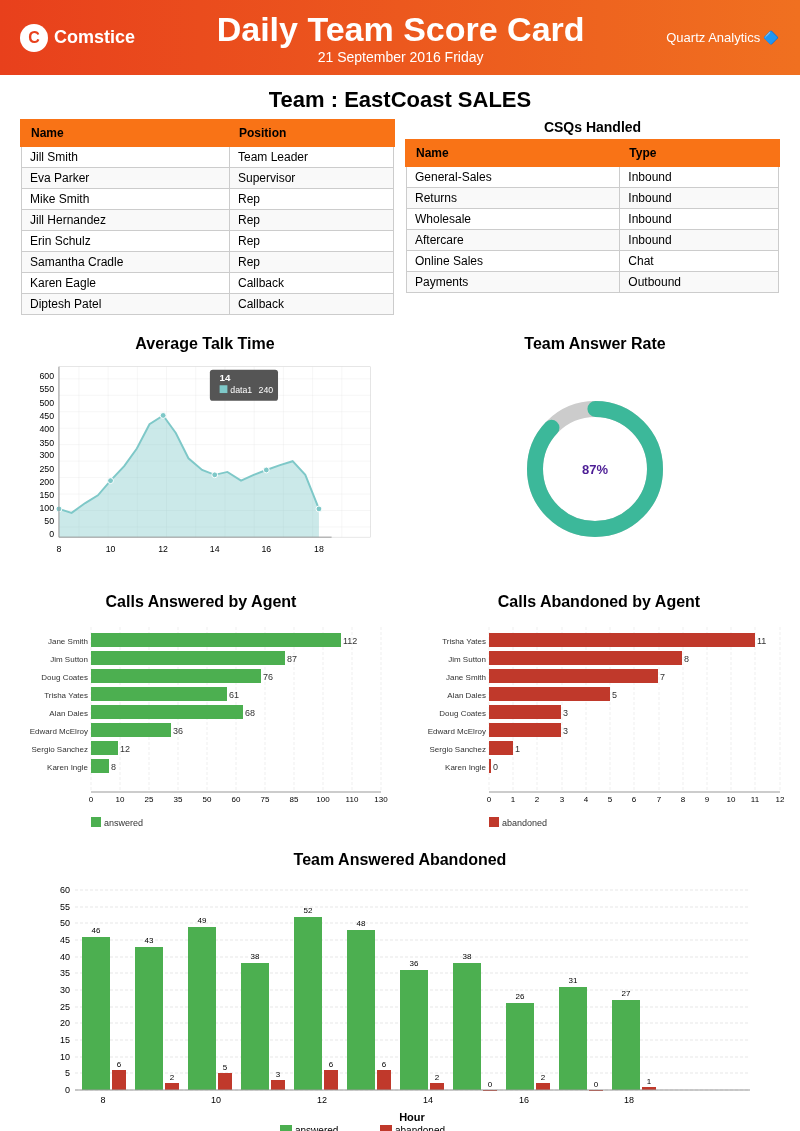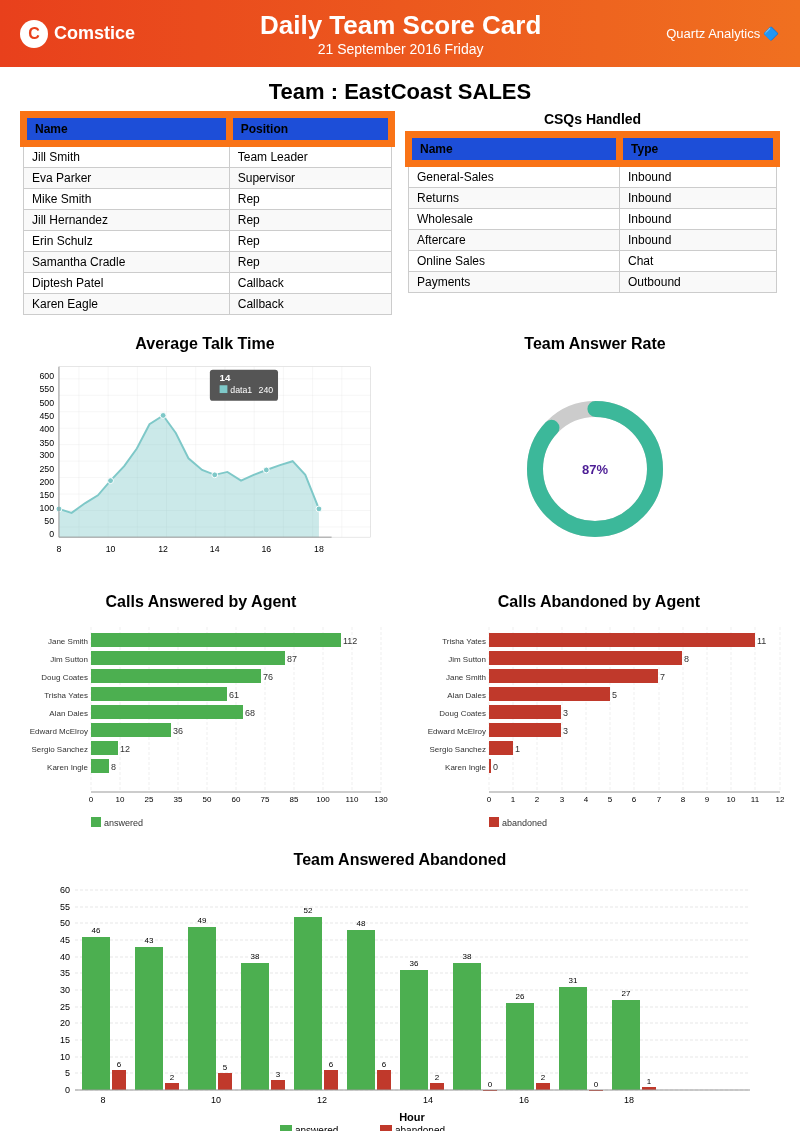--- a/index.html
+++ b/index.html
@@ -9,36 +9,36 @@
     .header {
       background: linear-gradient(to right, #e8401c, #f07020);
       color: white;
       text-align: center;
       padding: 10px 20px;
       display: flex;
       align-items: center;
       justify-content: space-between;
     }
     .header-center { flex: 1; }
-    .header-title { font-size: 26px; font-weight: bold; }
+    .header-title { font-size: 34px; font-weight: bold; }
     .header-date { font-size: 14px; }
     .logo { display: flex; align-items: center; gap: 6px; font-size: 18px; font-weight: bold; }
     .logo-circle { width: 28px; height: 28px; background: white; border-radius: 50%; display: flex; align-items: center; justify-content: center; }
     .logo-c { color: #e8401c; font-weight: bold; font-size: 16px; }
     .quartz { font-size: 13px; text-align: right; }
 
     
     .team-title { text-align: center; font-size: 22px; font-weight: bold; padding: 12px 0 6px; }
 
     
     .tables-section { display: flex; gap: 10px; padding: 0 20px 10px; }
     .table-block { flex: 1; }
     .table-heading { text-align: center; font-size: 14px; font-weight: bold; padding-bottom: 4px; }
     .data-table { width: 100%; border-collapse: collapse; font-size: 12px; }
-    .data-table th { background: #1d4ed8; border: 7px solid #f97316; padding: 4px 8px; text-align: left; font-weight: bold; }
+    .data-table th { background: #f97316; border: 3px solid #f97316; padding: 4px 8px; text-align: left; font-weight: bold; }
     .data-table td { border: 1px solid #ccc; padding: 3px 8px; }
     .data-table tr:nth-child(even) td { background: #f9f9f9; }
 
     
     .charts-row { display: flex; gap: 0; padding: 10px 10px 0; }
     .chart-block { flex: 1; }
     .chart-title { text-align: center; font-size: 16px; font-weight: bold; padding-bottom: 6px; }
 
     
     .line-chart-container { position: relative; padding: 0 10px; }
@@ -108,25 +108,25 @@
           </tr>
           <tr>
             <td>Erin Schulz</td>
             <td>Rep</td>
           </tr>
           <tr>
             <td>Samantha Cradle</td>
             <td>Rep</td>
           </tr>
           <tr>
+            <td>Karen Eagle</td>
+            <td>Callback</td>
+          </tr>
+          <tr>
             <td>Diptesh Patel</td>
-            <td>Callback</td>
-          </tr>
-          <tr>
-            <td>Karen Eagle</td>
             <td>Callback</td>
           </tr>
         </tbody>
     </table>
   </div>
   <div class="table-block">
     <div class="table-heading">CSQs Handled</div>
     <table class="data-table">
       <thead>
         <tr>

